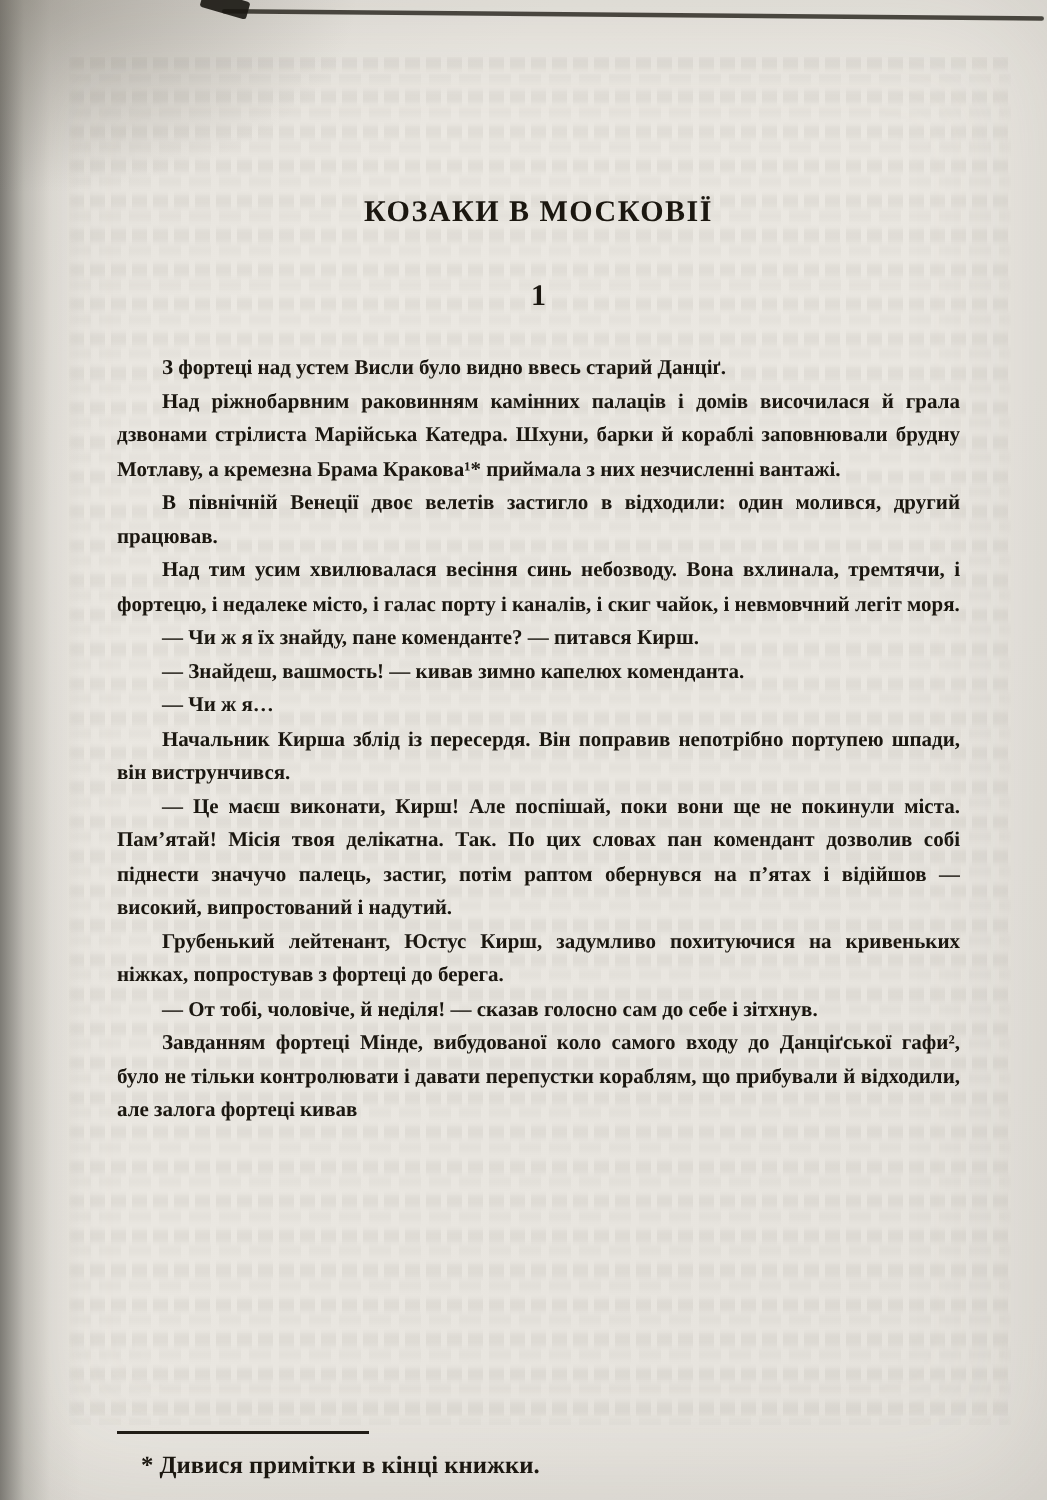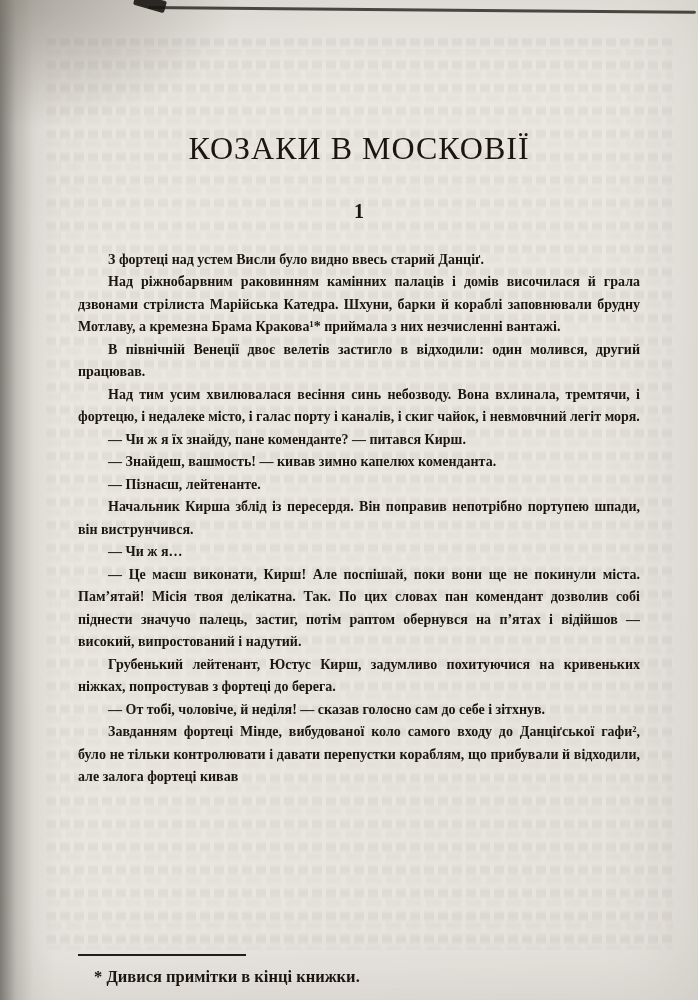--- a/index.html
+++ b/index.html
@@ -58,21 +58,21 @@
     background:#1a1712;border-radius:2px;opacity:0.9;
     transform:rotate(16deg);
   }
   
   .text-block{
     position:absolute;left:78px;top:130px;width:562px;color:#1b1710;
   }
   .title{
     margin:0;text-align:center;
     font-family:"Liberation Serif",serif;
-    font-weight:normal;font-size:32px;line-height:1.15;letter-spacing:1px;
+    font-weight:bold;font-size:20px;line-height:1.15;letter-spacing:1px;
   }
   .chapter{
     text-align:center;font-weight:bold;font-size:20px;line-height:1;
     margin:34px 0 28px 0;
   }
   .body{max-height:660px;overflow:hidden;}
   .body p{
     margin:0;text-indent:30px;text-align:justify;
     font-family:"Liberation Serif",serif;
     font-weight:bold;font-size:14px;line-height:22.5px;
@@ -103,23 +103,22 @@
     <div class="text-block">
       <h1 class="title">КОЗАКИ В МОСКОВІЇ</h1>
       <div class="chapter">1</div>
       <div class="body">
           <p>З фортеці над устем Висли було видно ввесь старий Данціґ.</p>
           <p>Над ріжнобарвним раковинням камінних палаців і домів височилася й грала дзвонами стрілиста Марійська Катедра. Шхуни, барки й кораблі заповнювали брудну Мотлаву, а кремезна Брама Кракова¹* приймала з них незчисленні вантажі.</p>
           <p>В північній Венеції двоє велетів застигло в відходили: один молився, другий працював.</p>
           <p>Над тим усим хвилювалася весіння синь небозводу. Вона вхлинала, тремтячи, і фортецю, і недалеке місто, і галас порту і каналів, і скиг чайок, і невмовчний легіт моря.</p>
           <p>— Чи ж я їх знайду, пане коменданте? — питався Кирш.</p>
           <p>— Знайдеш, вашмость! — кивав зимно капелюх коменданта.</p>
-          <p>— Пізнаєш, лейтенанте.</p>
+          <p>— Чи ж я…</p>
           <p>Начальник Кирша зблід із пересердя. Він поправив непотрібно портупею шпади, він виструнчився.</p>
-          <p>— Чи ж я…</p>
           <p>— Це маєш виконати, Кирш! Але поспішай, поки вони ще не покинули міста. Пам’ятай! Місія твоя делікатна. Так. По цих словах пан комендант дозволив собі піднести значучо палець, застиг, потім раптом обернувся на п’ятах і відійшов — високий, випростований і надутий.</p>
           <p>Грубенький лейтенант, Юстус Кирш, задумливо похитуючися на кривеньких ніжках, попростував з фортеці до берега.</p>
           <p>— От тобі, чоловіче, й неділя! — сказав голосно сам до себе і зітхнув.</p>
           <p>Завданням фортеці Мінде, вибудованої коло самого входу до Данціґської гафи², було не тільки контролювати і давати перепустки кораблям, що прибували й відходили, але залога фортеці кивав</p>
         </div>
     </div>
 
     <div class="footnote-area">
       <div class="footnote-rule"></div>
       <div class="footnote">* Дивися примітки в кінці книжки.</div>

